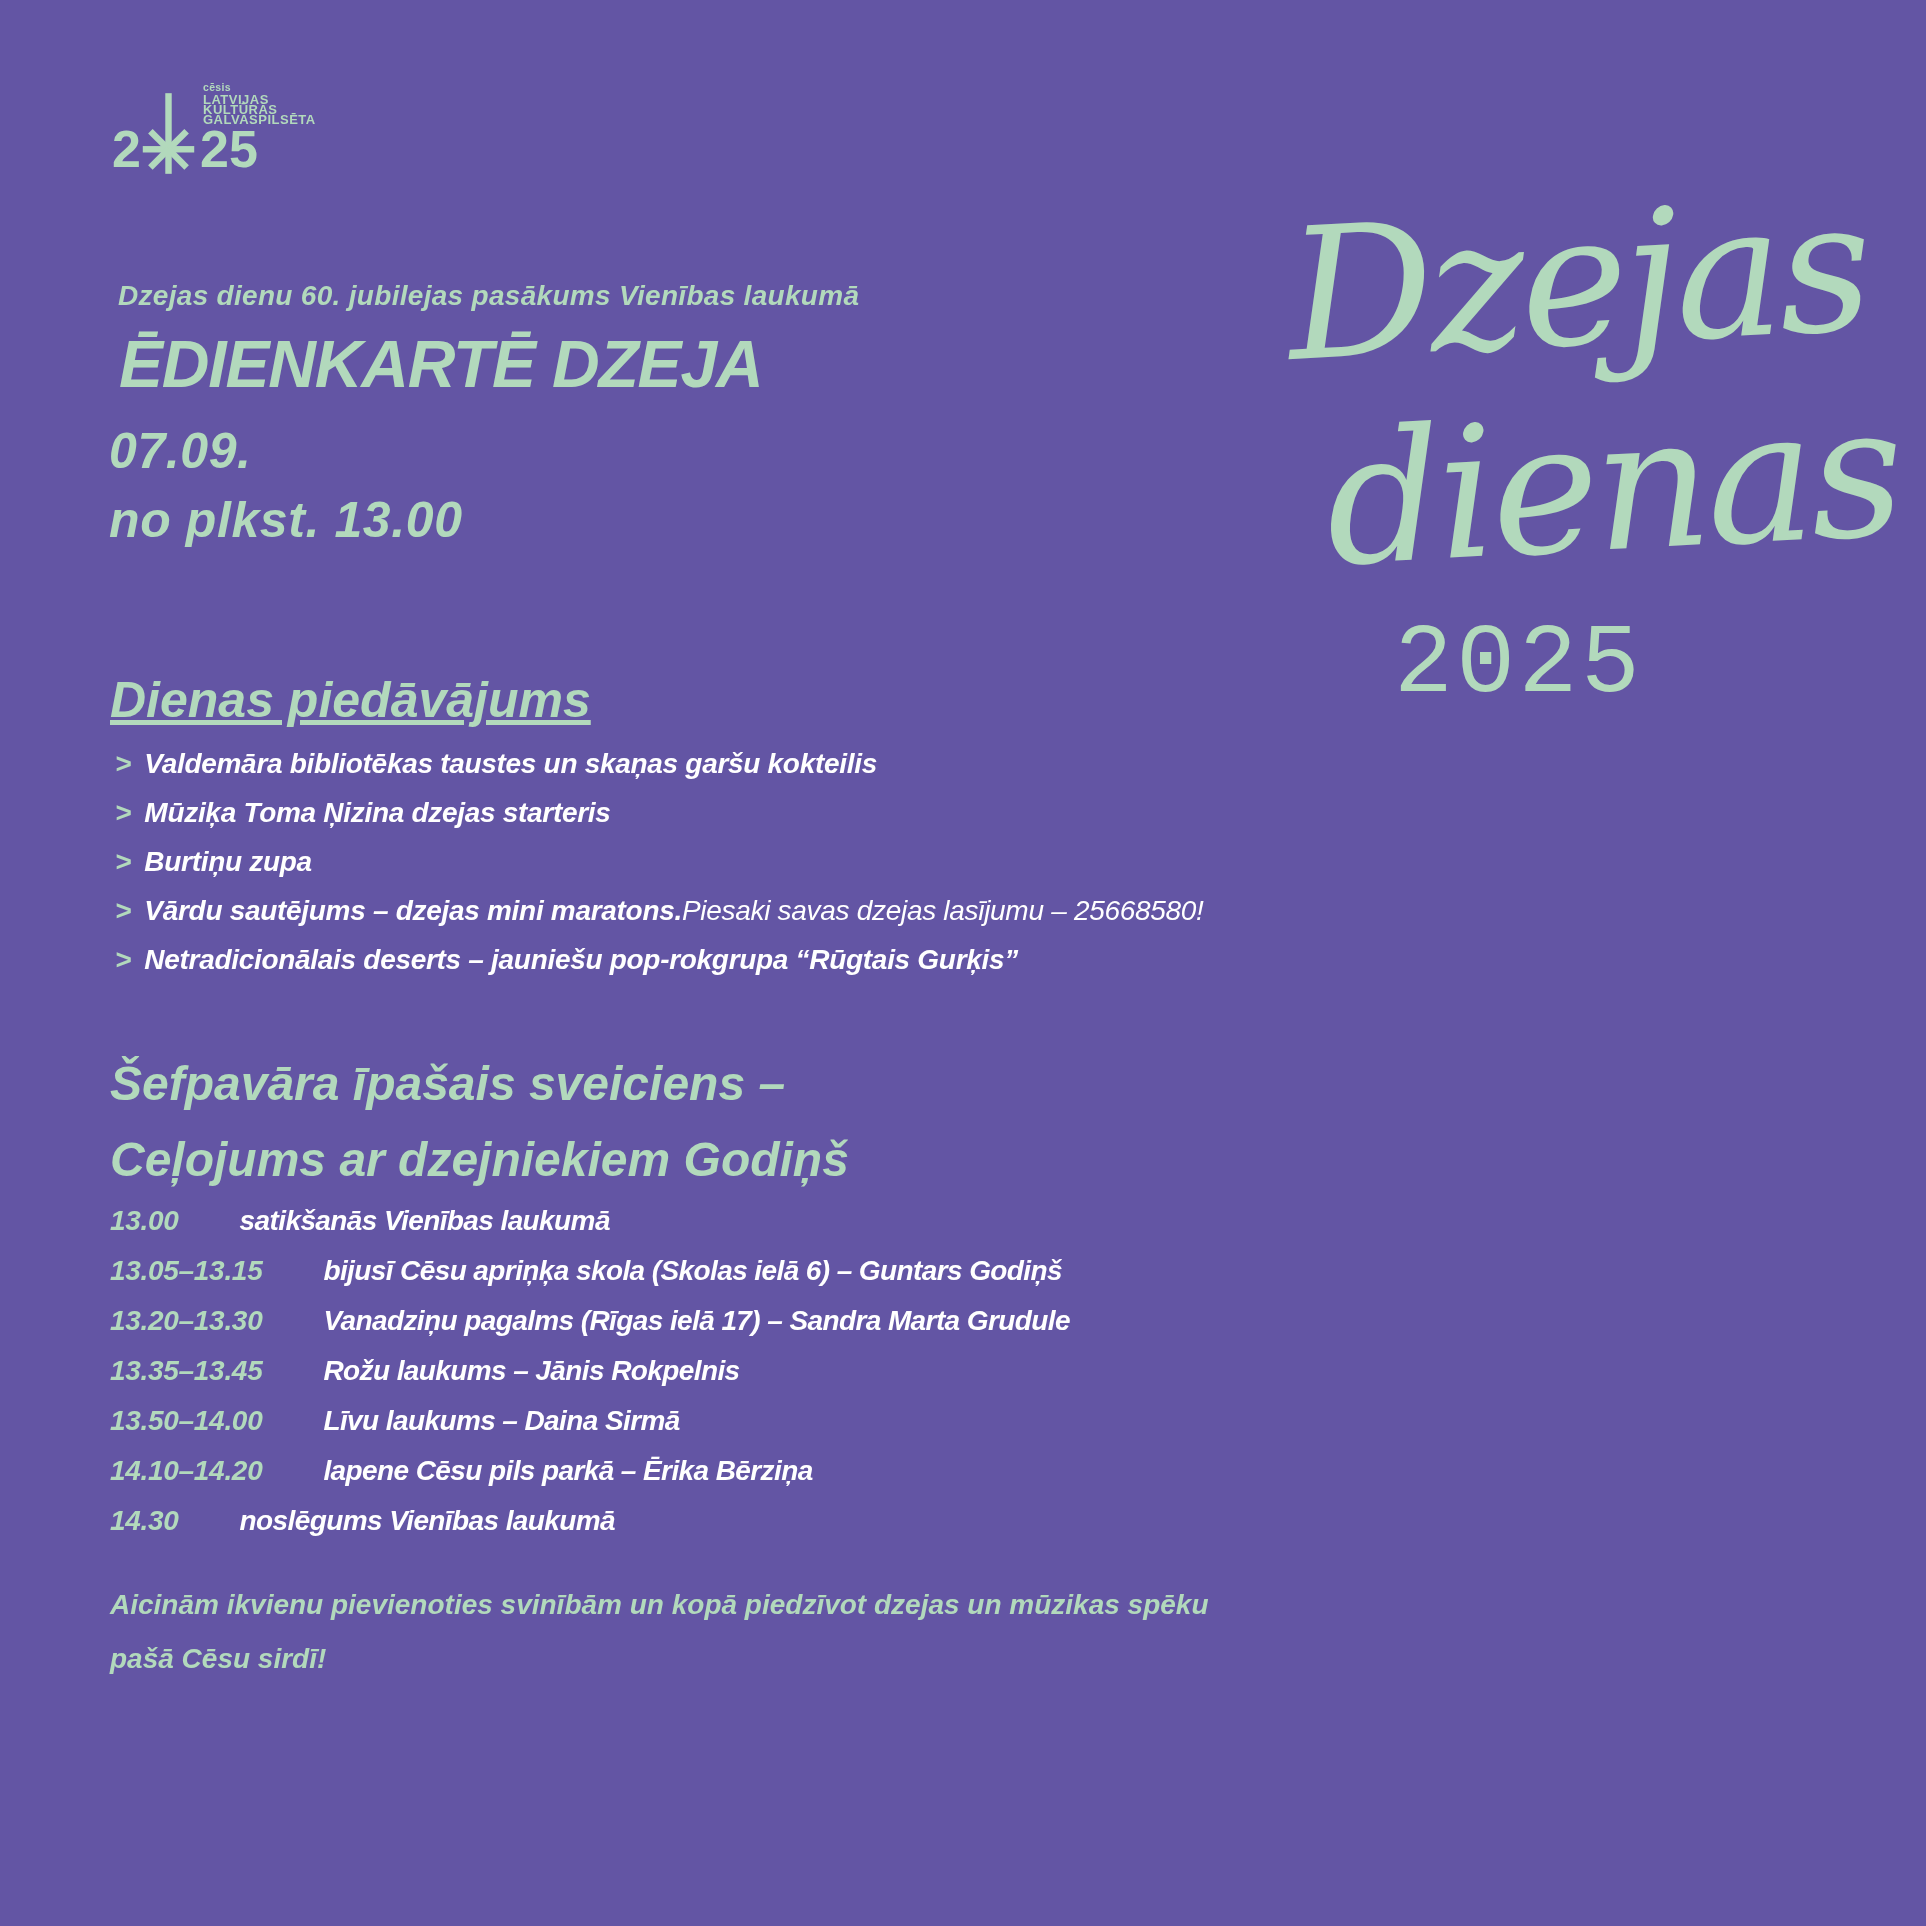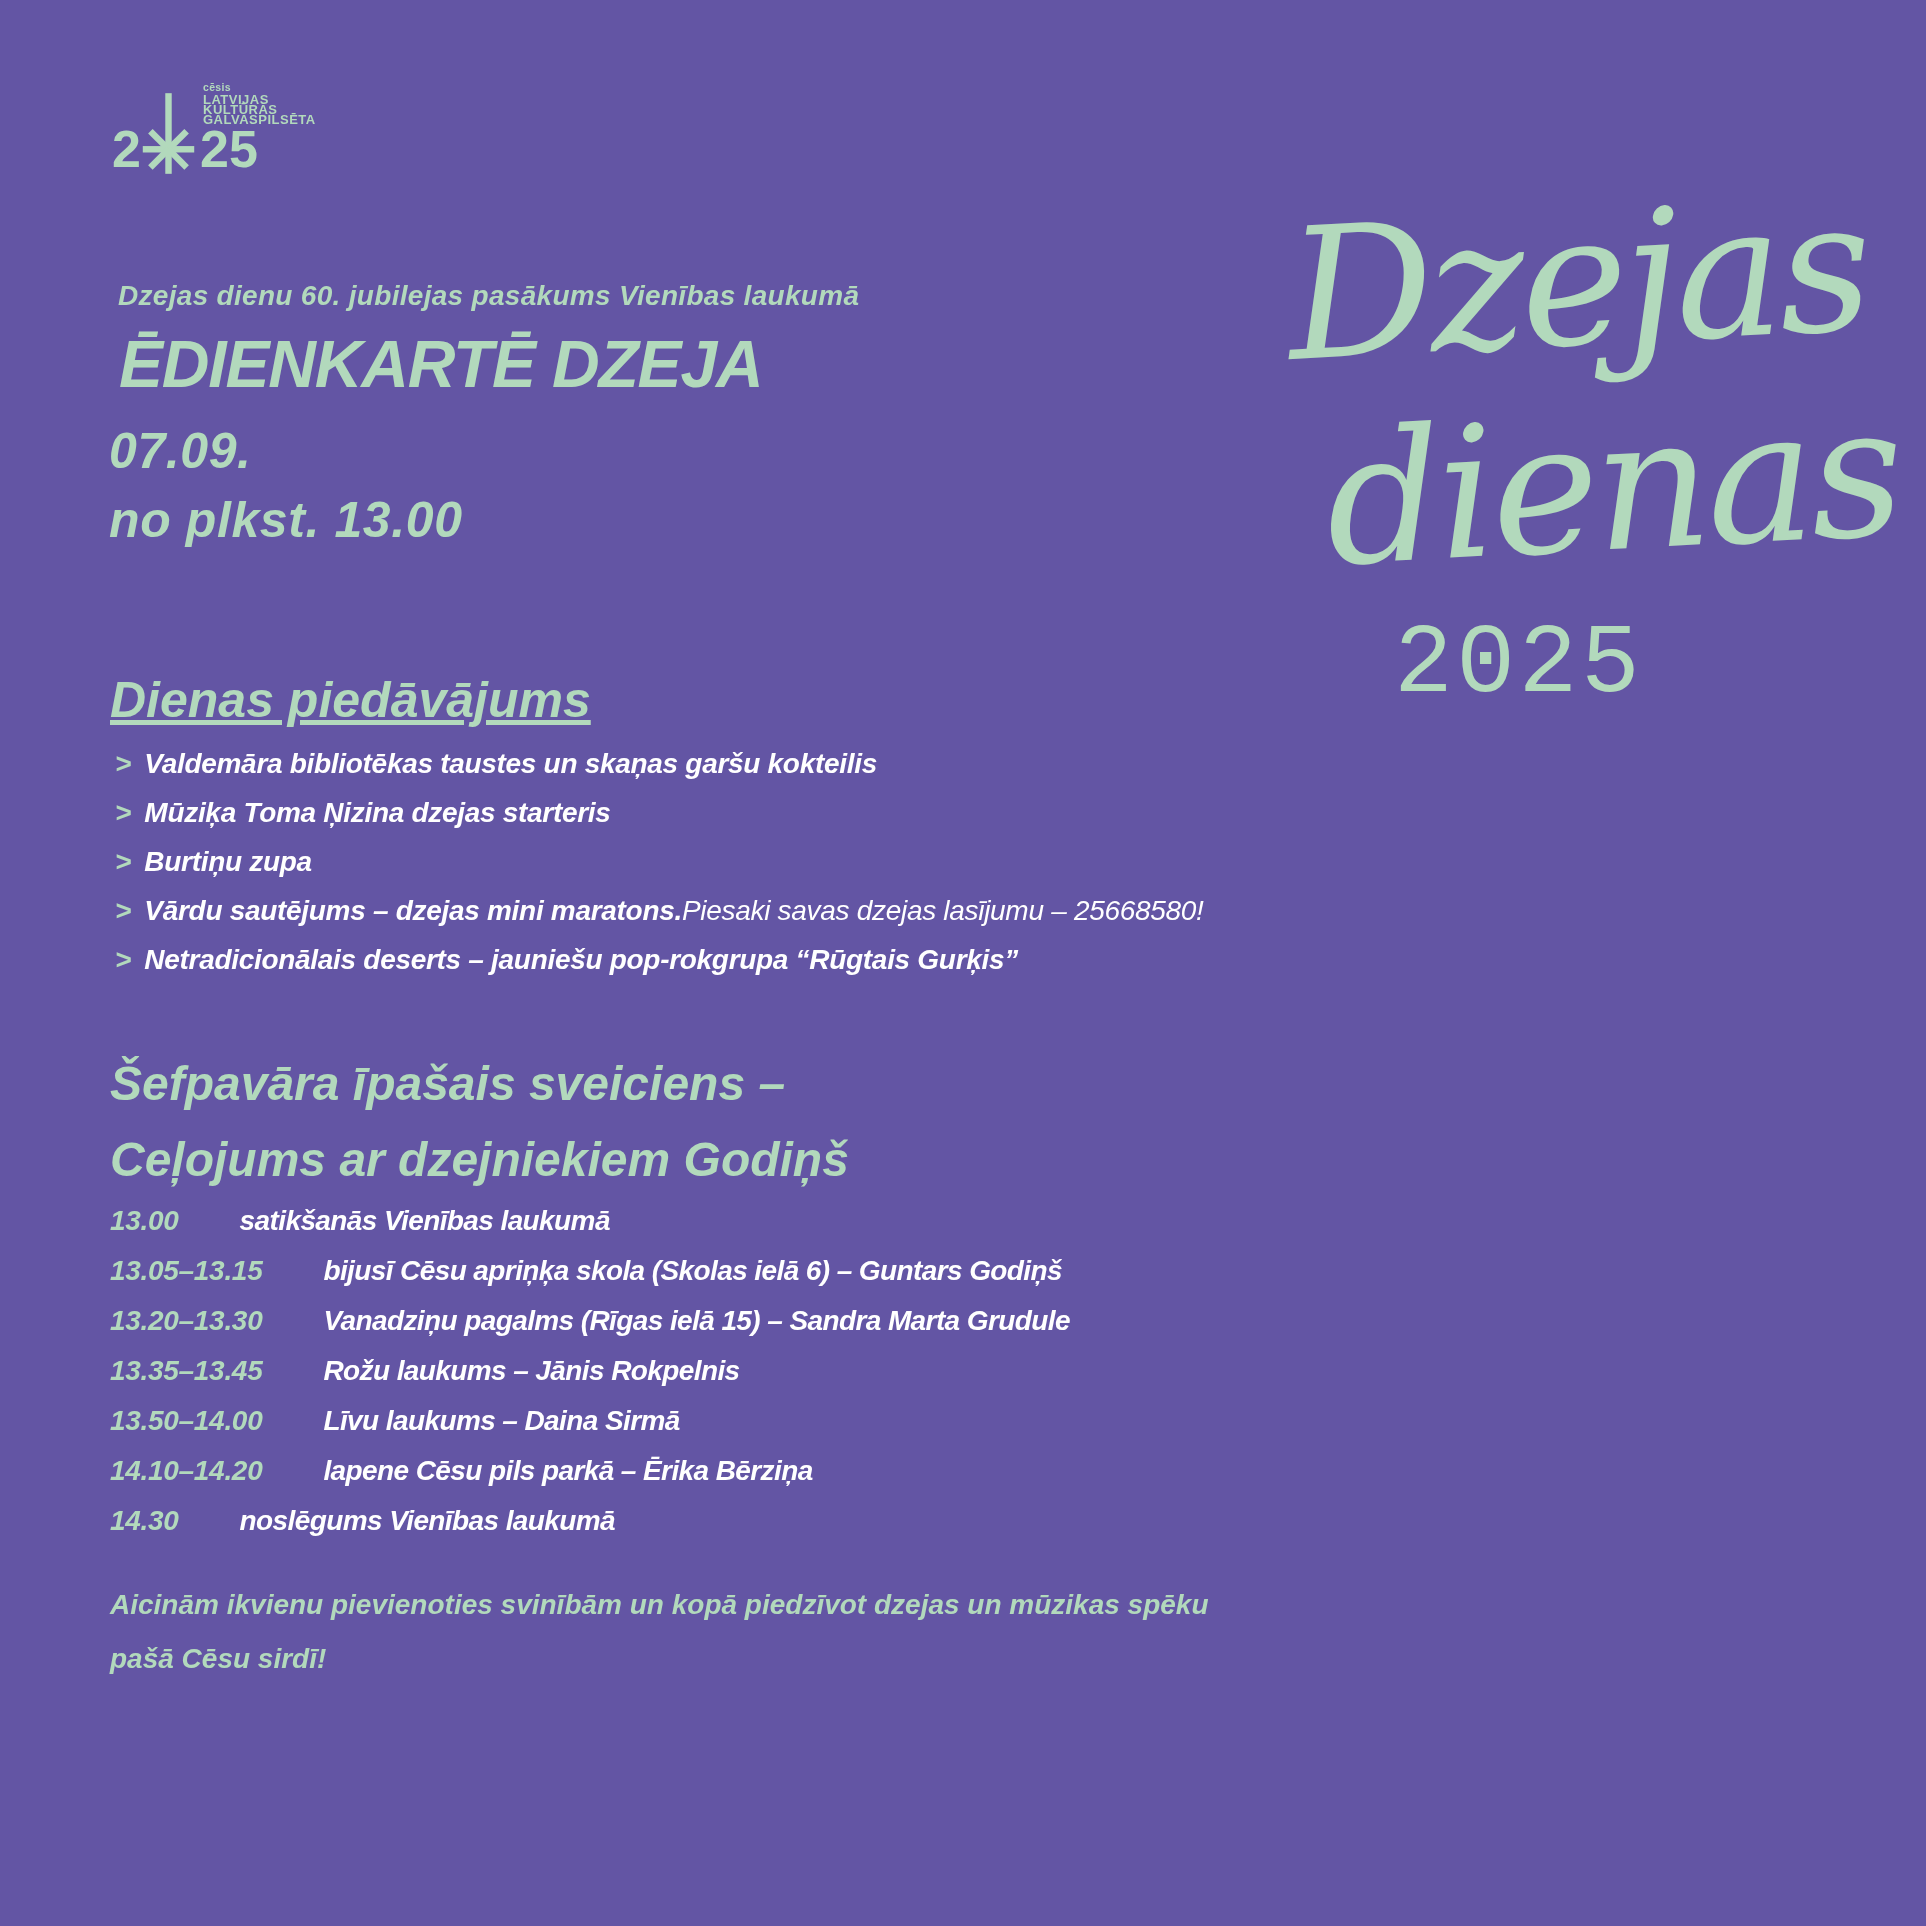--- a/index.html
+++ b/index.html
@@ -144,21 +144,21 @@
     <div class="sched-row">
       <span class="sched-time">13.00</span>
         <span class="sched-text">satikšanās Vienības laukumā</span>
     </div>
     <div class="sched-row">
       <span class="sched-time">13.05–13.15</span>
         <span class="sched-text">bijusī Cēsu apriņķa skola (Skolas ielā 6) – Guntars Godiņš</span>
     </div>
     <div class="sched-row">
       <span class="sched-time">13.20–13.30</span>
-        <span class="sched-text">Vanadziņu pagalms (Rīgas ielā 15) – Sandra Marta Grudule</span>
+        <span class="sched-text">Vanadziņu pagalms (Rīgas ielā 17) – Sandra Marta Grudule</span>
     </div>
     <div class="sched-row">
       <span class="sched-time">13.35–13.45</span>
         <span class="sched-text">Rožu laukums – Jānis Rokpelnis</span>
     </div>
     <div class="sched-row">
       <span class="sched-time">13.50–14.00</span>
         <span class="sched-text">Līvu laukums – Daina Sirmā</span>
     </div>
     <div class="sched-row">

